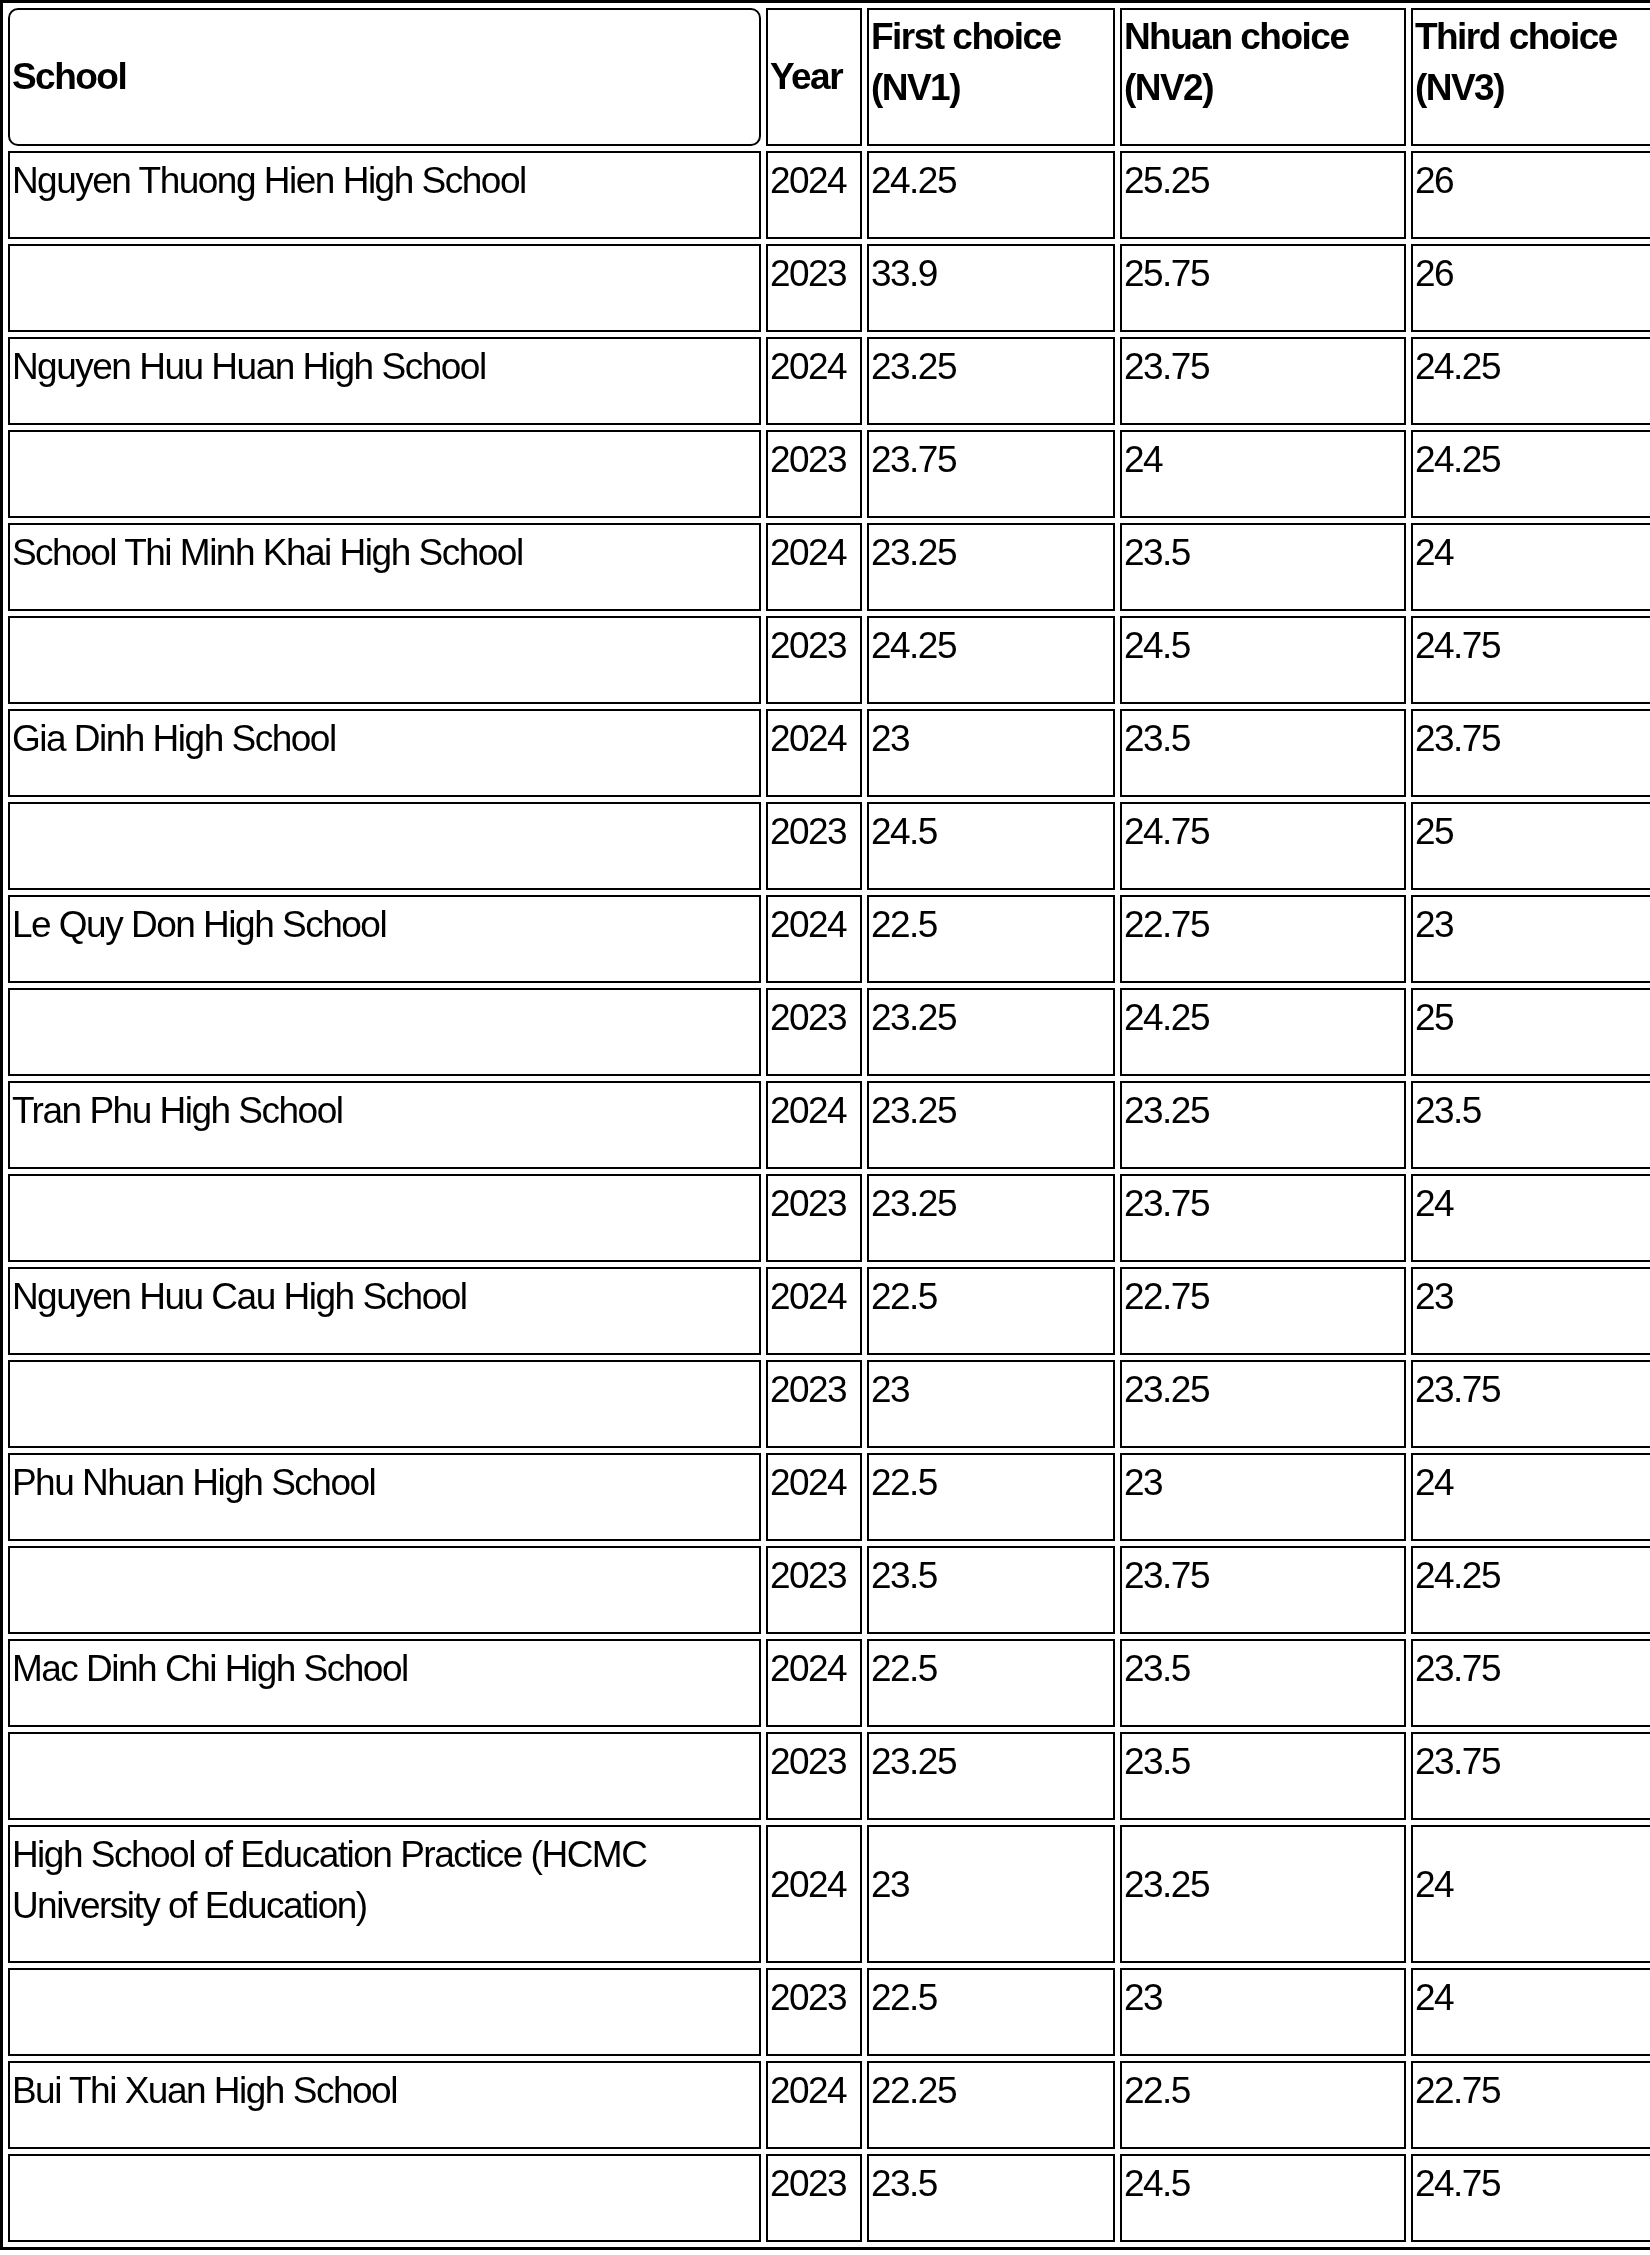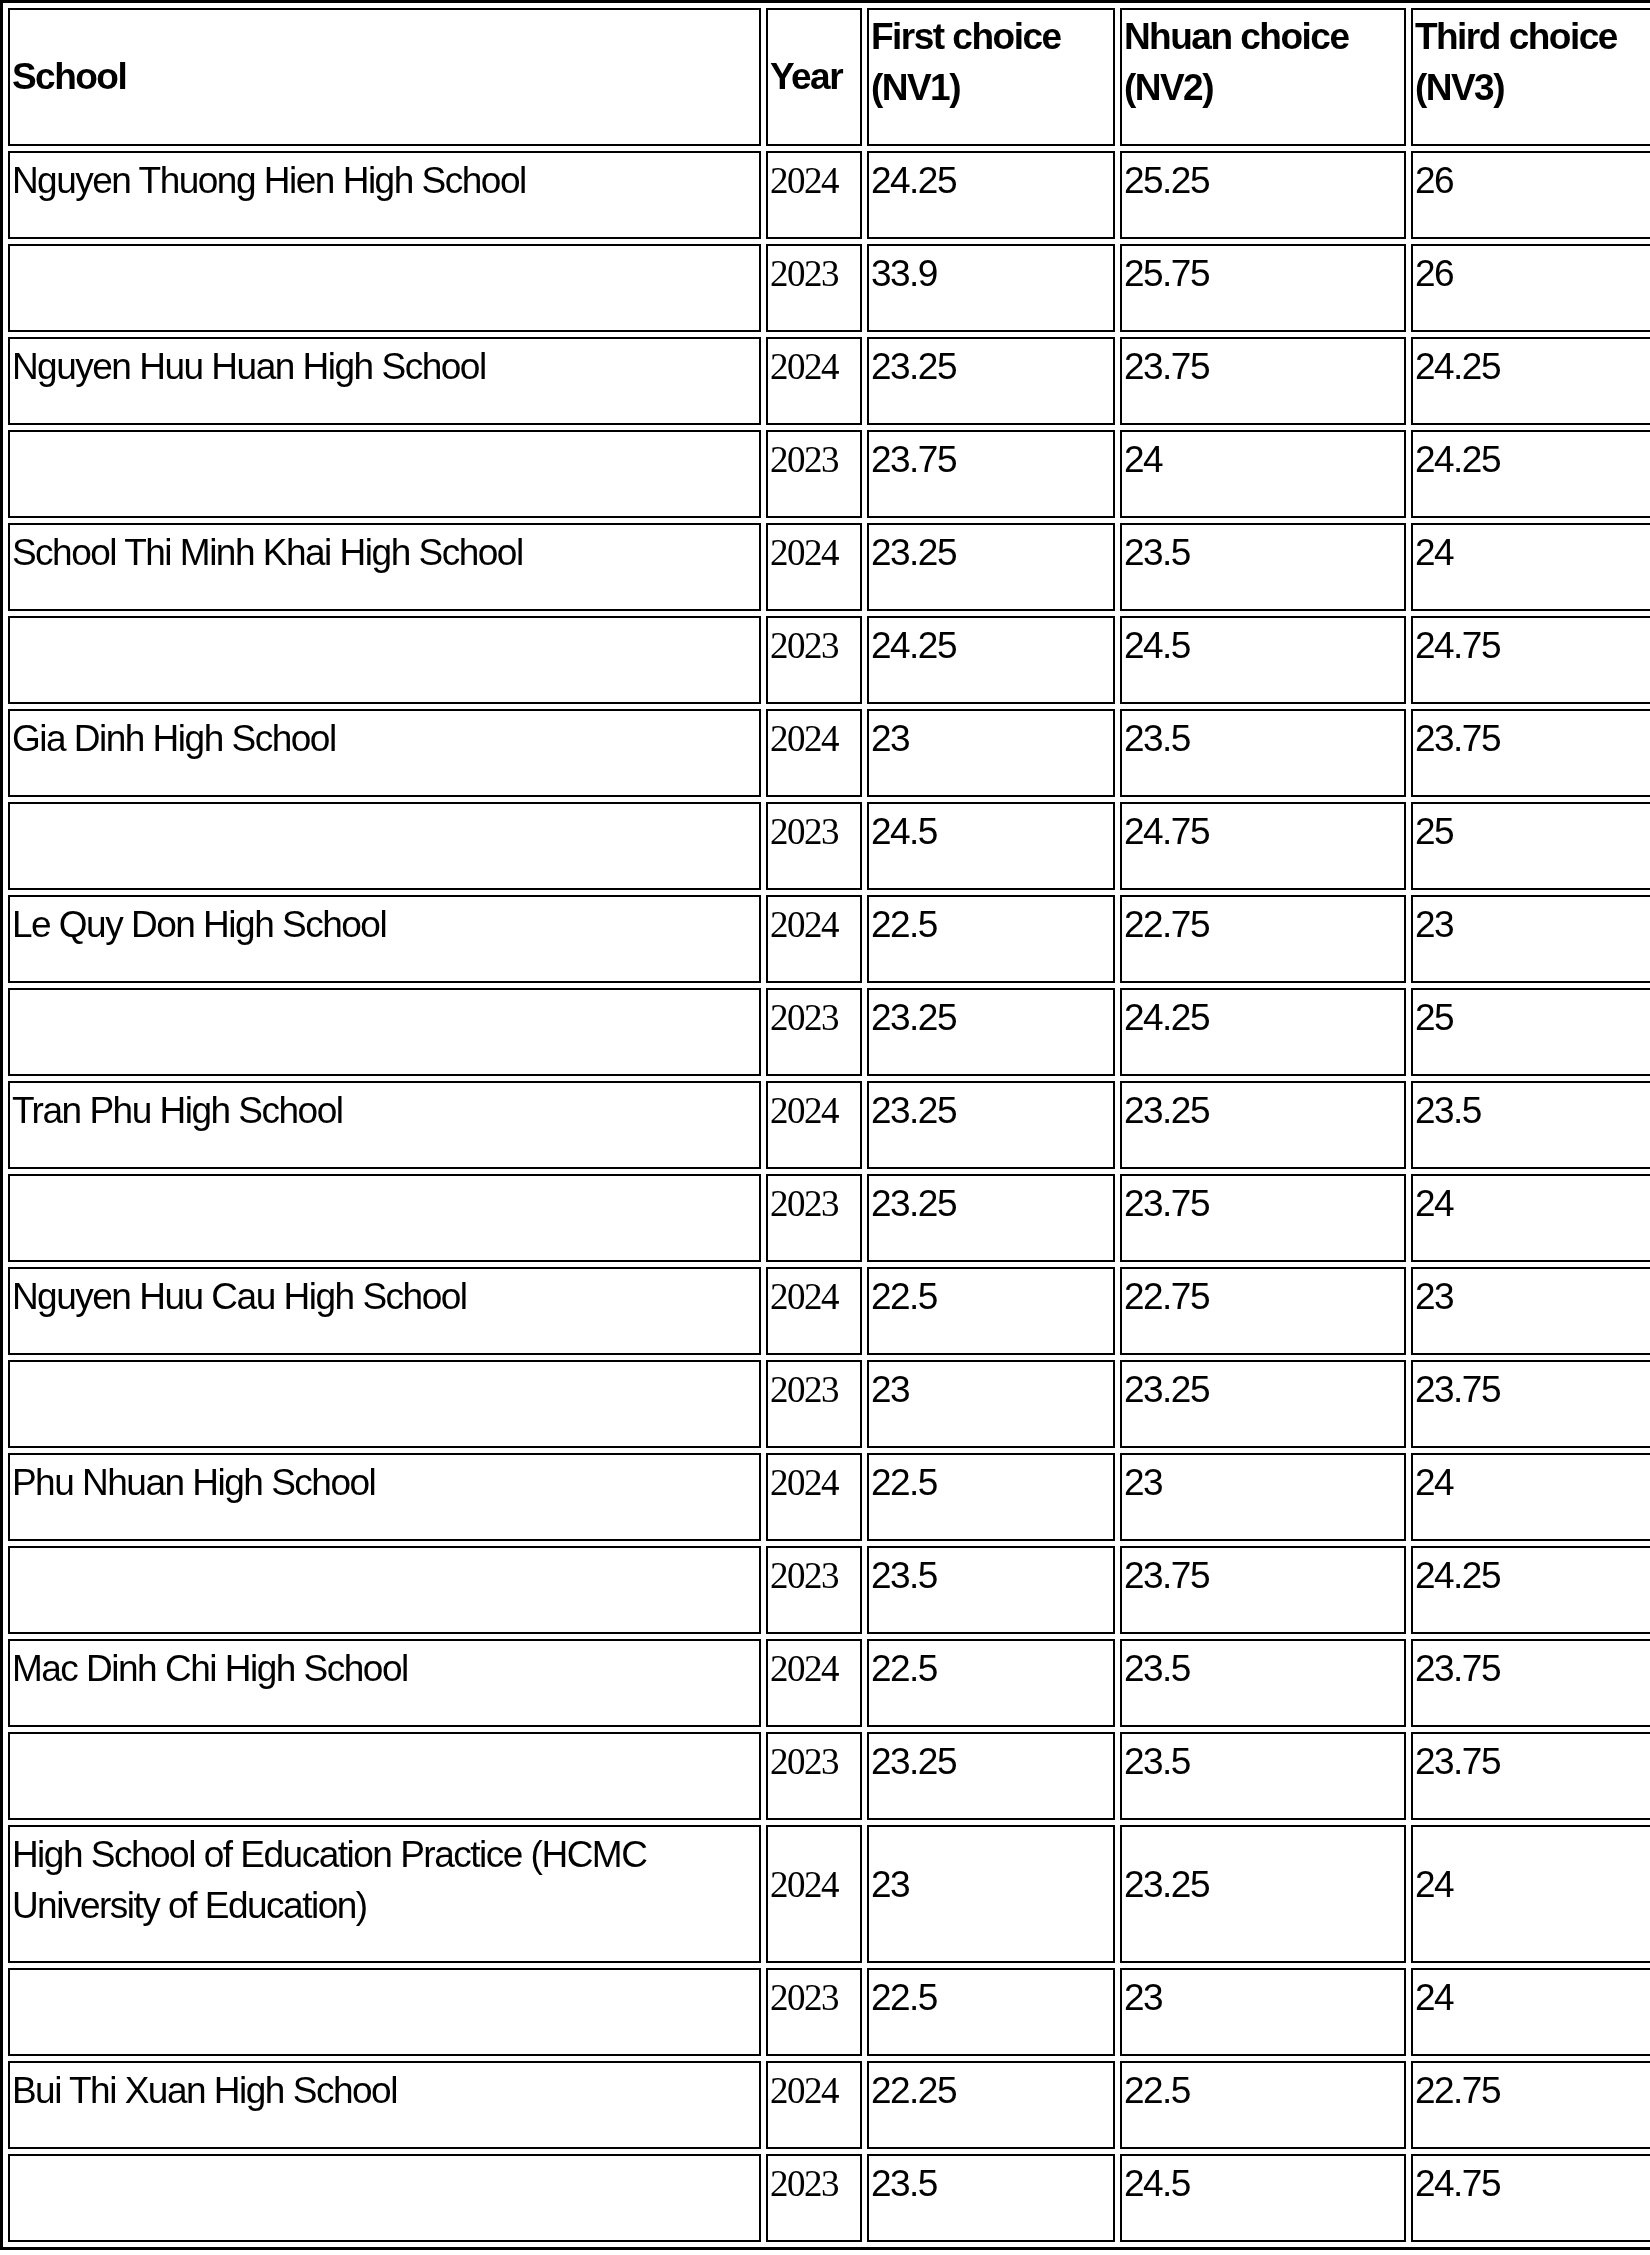--- a/index.html
+++ b/index.html
@@ -43,39 +43,40 @@
   }
   table.scores th.th-middle {
     vertical-align: middle;
     padding-top: 0;
     padding-bottom: 1.9px;
   }
   table.scores th.th-school {
     vertical-align: middle;
     padding-top: 0;
     padding-bottom: 1.9px;
+    border-radius: 10px;
   }
   table.scores td {
     height: 88px;
     padding-top: 1.9px;
   }
   table.scores tr.tall td {
     height: 138px;
   }
   table.scores tr.tall td.year-cell,
   table.scores tr.tall td.score-cell {
     vertical-align: middle;
     padding-bottom: 21px;
   }
   .col-school { width: 753px; }
   .col-year { width: 96px; }
   .col-nv1 { width: 248px; }
   .col-nv2 { width: 286px; }
   .col-nv3 { width: 256px; }
-  td.year-cell { padding-left: 1px; padding-right: 0; font-family: Liberation Serif, serif; }
+  td.year-cell { padding-left: 1px; padding-right: 0; }
 </style>
 </head>
 <body>
 
 <table class="scores">
   <colgroup>
     <col class="col-school">
     <col class="col-year">
     <col class="col-nv1">
     <col class="col-nv2">

